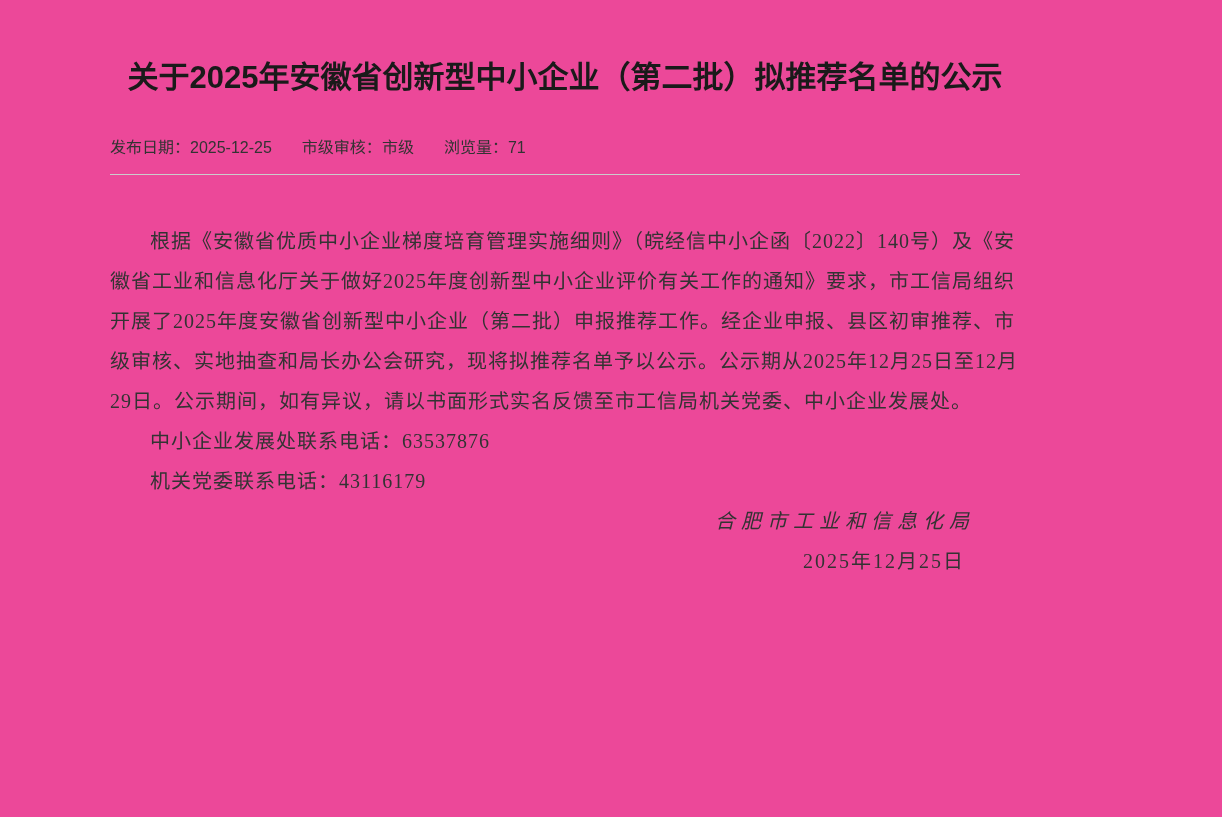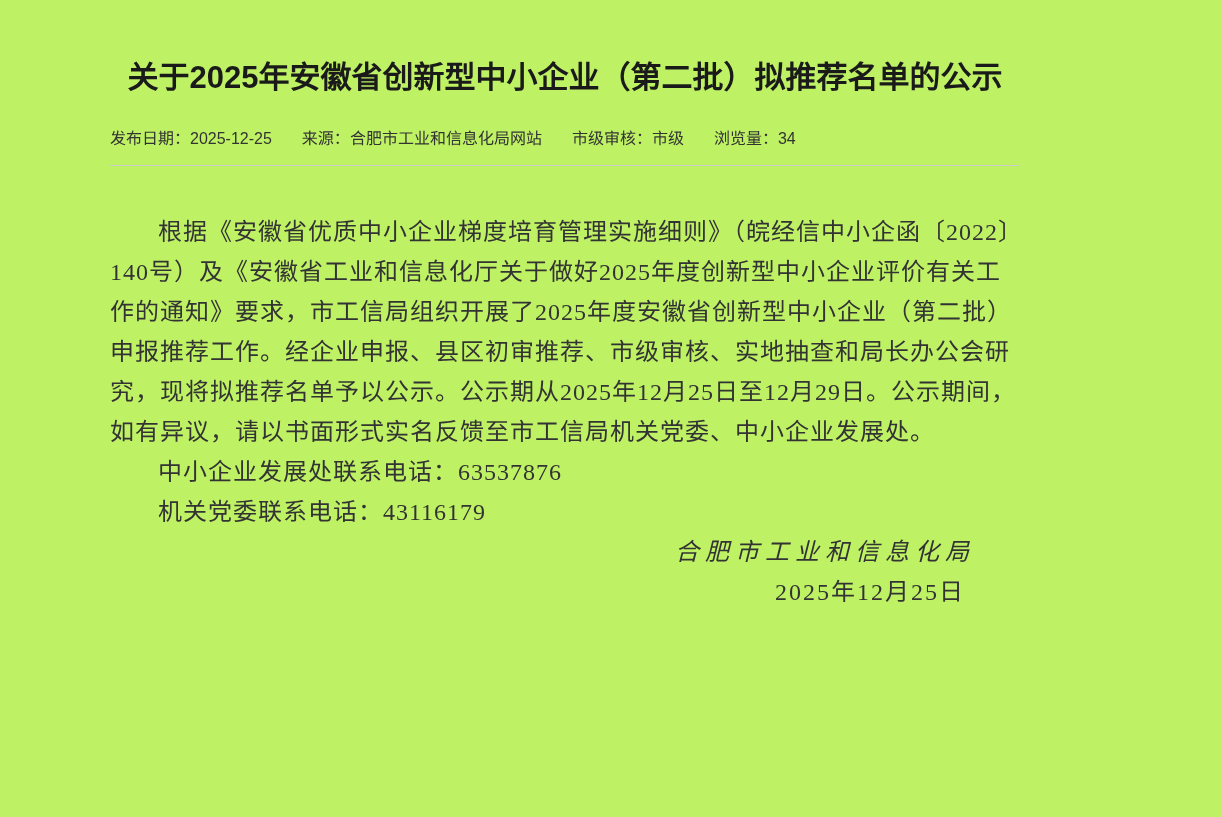--- a/index.html
+++ b/index.html
@@ -4,58 +4,58 @@
 <style>
   html, body {
     margin: 0;
     padding: 0;
     background: #ffffff;
   }
   .page {
     position: relative;
     width: 1222px;
     height: 817px;
-    background: #bef264;
+    background: #ec4899;
     overflow: hidden;
     font-family: "Liberation Sans", "DejaVu Sans", sans-serif;
   }
   .container {
     width: 910px;
     margin-left: 110px;
   }
   .article-title {
     margin: 50px 0 0 0;
     font-size: 31px;
     line-height: 55px;
     font-weight: 700;
     color: #1a1a1a;
     text-align: center;
     font-family: "Liberation Sans", "DejaVu Sans", sans-serif;
   }
   .article-meta {
-    margin-top: 22px;
+    margin-top: 31px;
     font-size: 16px;
     line-height: 24px;
     color: #333333;
     display: flex;
     gap: 30px;
     align-items: center;
   }
   .meta-item { white-space: nowrap; }
   .meta-label, .meta-value { color: #333333; }
   .divider {
     border: none;
     border-top: 1px solid #cccccc;
     margin: 14px 0 0 0;
     height: 0;
   }
   .article-body {
     margin-top: 46px;
     font-family: "Liberation Serif", "DejaVu Serif", serif;
-    font-size: 24px;
+    font-size: 20px;
     line-height: 40px;
     color: #333333;
     letter-spacing: 1px;
   }
   .article-body p {
     margin: 0;
     text-indent: 2em;
   }
   .para-attachment { margin-top: 40px; }
   .sig {
@@ -79,27 +79,24 @@
 <div class="page">
   <div class="container">
 
     <h1 class="article-title">关于2025年安徽省创新型中小企业（第二批）拟推荐名单的公示</h1>
 
     <div class="article-meta">
       <span class="meta-item">
         <span class="meta-label">发布日期：</span><span class="meta-value">2025-12-25</span>
       </span>
       <span class="meta-item">
-        <span class="meta-label">来源：</span><span class="meta-value">合肥市工业和信息化局网站</span>
-      </span>
-      <span class="meta-item">
         <span class="meta-label">市级审核：</span><span class="meta-value">市级</span>
       </span>
       <span class="meta-item">
-        <span class="meta-label">浏览量：</span><span class="meta-value">34</span>
+        <span class="meta-label">浏览量：</span><span class="meta-value">71</span>
       </span>
     </div>
 
     <hr class="divider">
 
     <div class="article-body">
       <p>根据《安徽省优质中小企业梯度培育管理实施细则》（皖经信中小企函〔2022〕140号）及《安徽省工业和信息化厅关于做好2025年度创新型中小企业评价有关工作的通知》要求，市工信局组织开展了2025年度安徽省创新型中小企业（第二批）申报推荐工作。经企业申报、县区初审推荐、市级审核、实地抽查和局长办公会研究，现将拟推荐名单予以公示。公示期从2025年12月25日至12月29日。公示期间，如有异议，请以书面形式实名反馈至市工信局机关党委、中小企业发展处。</p>
       <p>中小企业发展处联系电话：63537876</p>
       <p>机关党委联系电话：43116179</p>
       <p class="sig sig-org">合肥市工业和信息化局</p>

